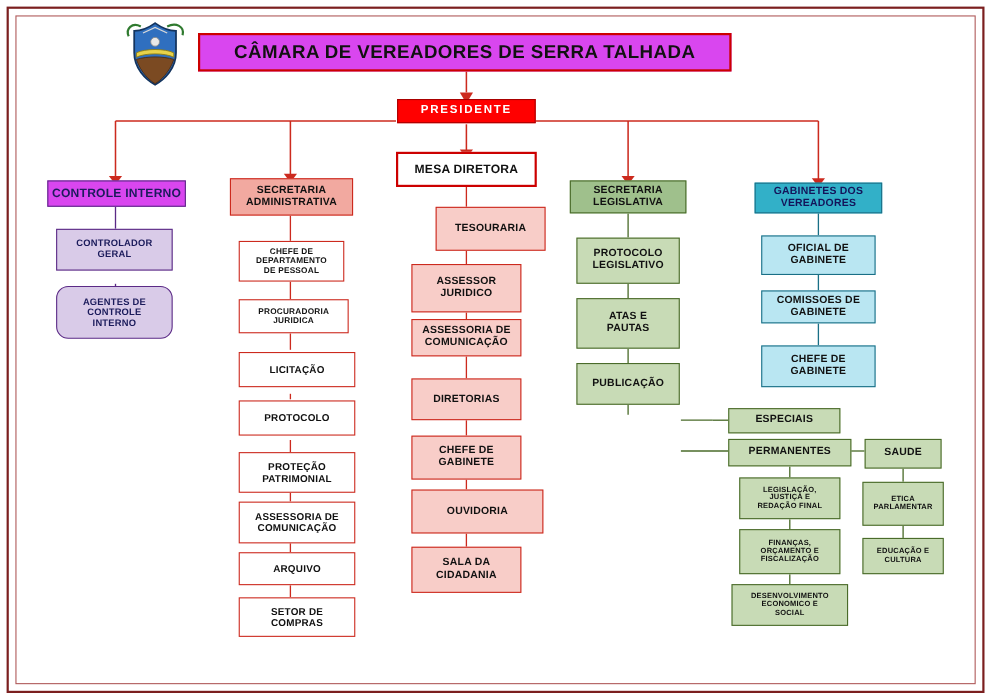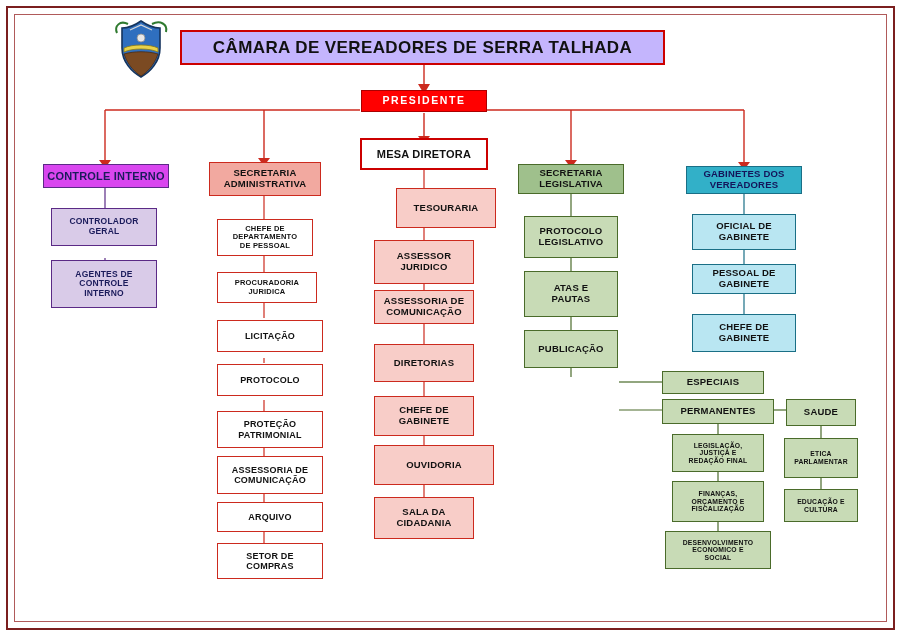--- a/index.html
+++ b/index.html
@@ -50,21 +50,21 @@
     align-items: center;
     justify-content: center;
     text-align: center;
     font-weight: bold;
     line-height: 1.12;
     letter-spacing: 0.2px;
     white-space: pre-line;
   }
   
   .n-title {
-    background: #c4b5fd;
+    background: #d946ef;
     border: 2px solid #cc0000;
     color: #111111;
     font-size: 17px;
     letter-spacing: 0.4px;
   }
   .n-pres {
     background: #ff0000;
     border: 1px solid #aa0000;
     color: #ffffff;
     font-size: 10.5px;
@@ -252,21 +252,21 @@
     </g>
   </svg>
 
   <div class="node n-title" style="left:180px; top:30px; width:485px; height:35px;">CÂMARA DE VEREADORES DE SERRA TALHADA</div>
 
   <div class="node n-pres" style="left:361px; top:90px; width:126px; height:22px;">PRESIDENTE</div>
 
   <div class="node n-purple" style="left:43px; top:164px; width:126px; height:24px;">CONTROLE INTERNO</div>
   <div class="node n-purple-lite" style="left:51px; top:208px; width:106px; height:38px;">CONTROLADOR
 GERAL</div>
-  <div class="node n-purple-lite" style="left:51px; top:260px; width:106px; height:48px;">AGENTES DE
+  <div class="node n-purple-lite" style="left:51px; top:260px; width:106px; height:48px;border-radius:11px;">AGENTES DE
 CONTROLE
 INTERNO</div>
 
   <div class="node n-salmon" style="left:209px; top:162px; width:112px; height:34px;">SECRETARIA
 ADMINISTRATIVA</div>
   <div class="node n-white-red-sm" style="left:217px; top:219px; width:96px; height:37px;">CHEFE DE
 DEPARTAMENTO
 DE PESSOAL</div>
   <div class="node n-white-red-sm" style="left:217px; top:272px; width:100px; height:31px;">PROCURADORIA
 JURIDICA</div>
@@ -316,18 +316,18 @@
   <div class="node n-greenlite" style="left:786px; top:399px; width:70px; height:27px;">SAUDE</div>
   <div class="node n-greenlite-sm" style="left:784px; top:438px; width:74px; height:40px;">ETICA
 PARLAMENTAR</div>
   <div class="node n-greenlite-sm" style="left:784px; top:489px; width:74px; height:33px;">EDUCAÇÃO  E
 CULTURA</div>
 
   <div class="node n-teal" style="left:686px; top:166px; width:116px; height:28px;">GABINETES  DOS
 VEREADORES</div>
   <div class="node n-teallite" style="left:692px; top:214px; width:104px; height:36px;">OFICIAL DE
 GABINETE</div>
-  <div class="node n-teallite" style="left:692px; top:264px; width:104px; height:30px;">PESSOAL DE
+  <div class="node n-teallite" style="left:692px; top:264px; width:104px; height:30px;">COMISSOES DE
 GABINETE</div>
   <div class="node n-teallite" style="left:692px; top:314px; width:104px; height:38px;">CHEFE DE
 GABINETE</div>
 
 </div>
 
 </body></html>

